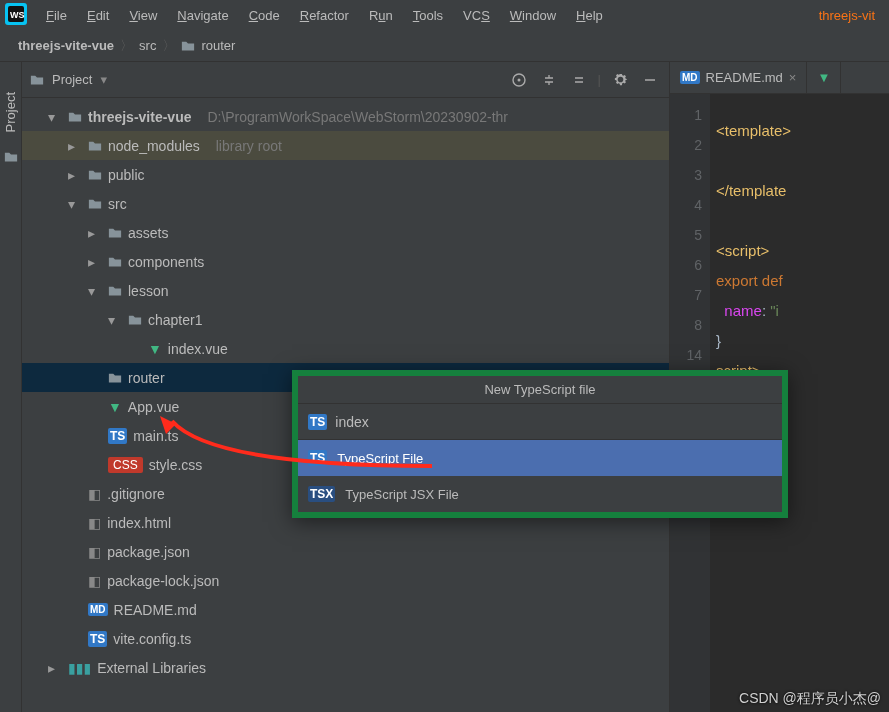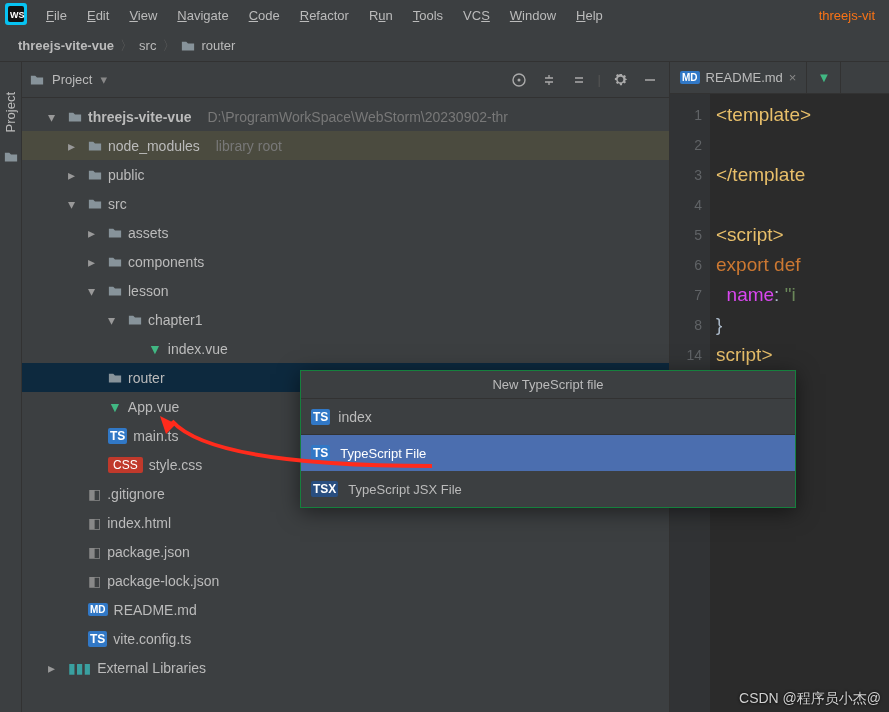--- a/index.html
+++ b/index.html
@@ -37,24 +37,24 @@
 .css-ico{background:#c0392b;color:#fff;font-size:12px;padding:1px 5px;border-radius:2px;font-weight:400}
 .md-ico{background:#3178c6;color:#fff;font-size:10px;padding:1px 2px;border-radius:2px;font-weight:700}
 .json-ico{color:#888}
 .bars-ico{color:#3aa0a0}
 .editor { flex:1; display:flex; flex-direction:column; background:#2b2b2b; min-width:0; }
 .tabs { display:flex; height:32px; background:#3c3f41; border-bottom:1px solid #323232; }
 .tab { display:flex; align-items:center; padding:0 10px; gap:6px; border-right:1px solid #323232; color:#bbb; }
 .tab .close { color:#888; }
 .gutter-code { flex:1; display:flex; overflow:hidden;}
 .gutter { width:40px; background:#313335; text-align:right; padding:6px 8px 0 0; color:#606366; line-height:30px; font-size:14px;}
-.code { flex:1; padding:6px 0 0 6px; font-family: "JetBrains Mono", Consolas, monospace; font-size:19px; line-height:30px; white-space:pre; color:#a9b7c6; position:relative;}
+.code { flex:1; padding:6px 0 0 6px; font-family: "JetBrains Mono", Consolas, monospace; font-size:15px; line-height:30px; white-space:pre; color:#a9b7c6; position:relative;margin-top:16px;}
 .tag{color:#e8bf6a}.kw{color:#cc7832}.attr{color:#d946ef}.str{color:#6a8759}.op{color:#a9b7c6}
 .code .hl-style{background:#32593d; padding:0 2px;}
-.dialog { position:absolute; left:300px; top:370px; width:496px; background:#3c3f41; box-shadow:0 4px 20px rgba(0,0,0,.5); border:1px solid #15803d; }
+.dialog { position:absolute; left:292px; top:370px; width:496px; background:#3c3f41; box-shadow:0 4px 20px rgba(0,0,0,.5); border:6px solid #15803d; }
 .dlg-title { text-align:center; padding:6px 0; color:#bbbbbb; border-bottom:1px solid #323232; }
 .dlg-input { display:flex; align-items:center; height:36px; padding:0 10px; gap:8px; border-bottom:1px solid #323232;}
 .dlg-input input { flex:1; background:transparent; border:none; outline:none; color:#bbbbbb; font-size:14px;}
 .dlg-row { display:flex; align-items:center; height:36px; padding:0 10px; gap:10px; cursor:pointer;}
 .dlg-row.sel { background:#4b6eaf; color:#fff;}
 .dlg-row.sel span{color:#fff}
 .arrow-annot { position:absolute; left:152px; top:416px; pointer-events:none; }
 .watermark { position:absolute; right:8px; bottom:4px; color:#d0d0d0; font-size:14px; text-shadow:0 0 3px #000;}
 </style>
 </head>

